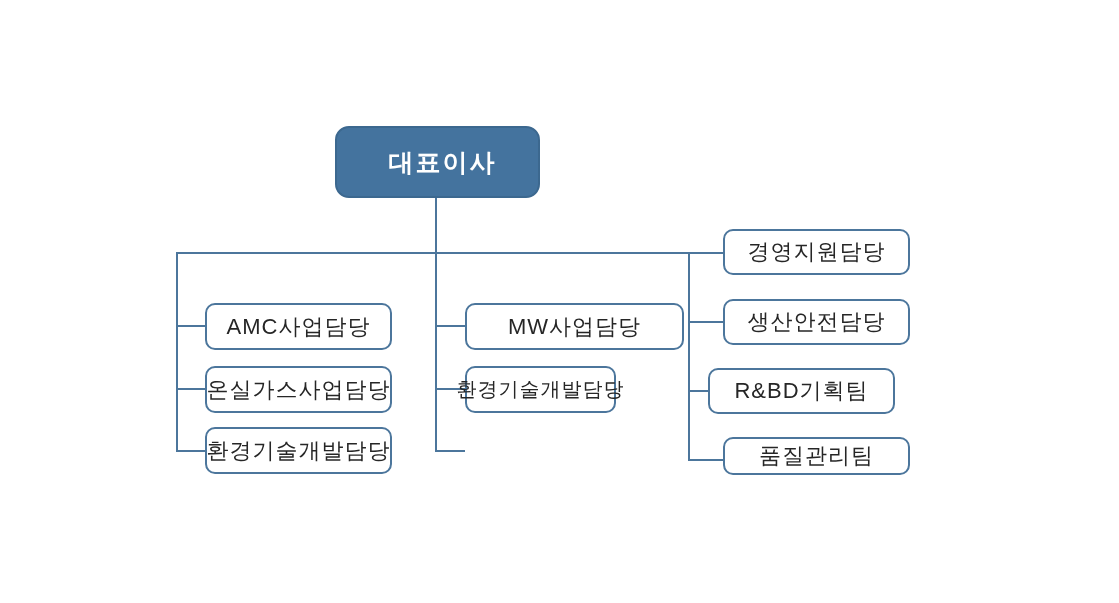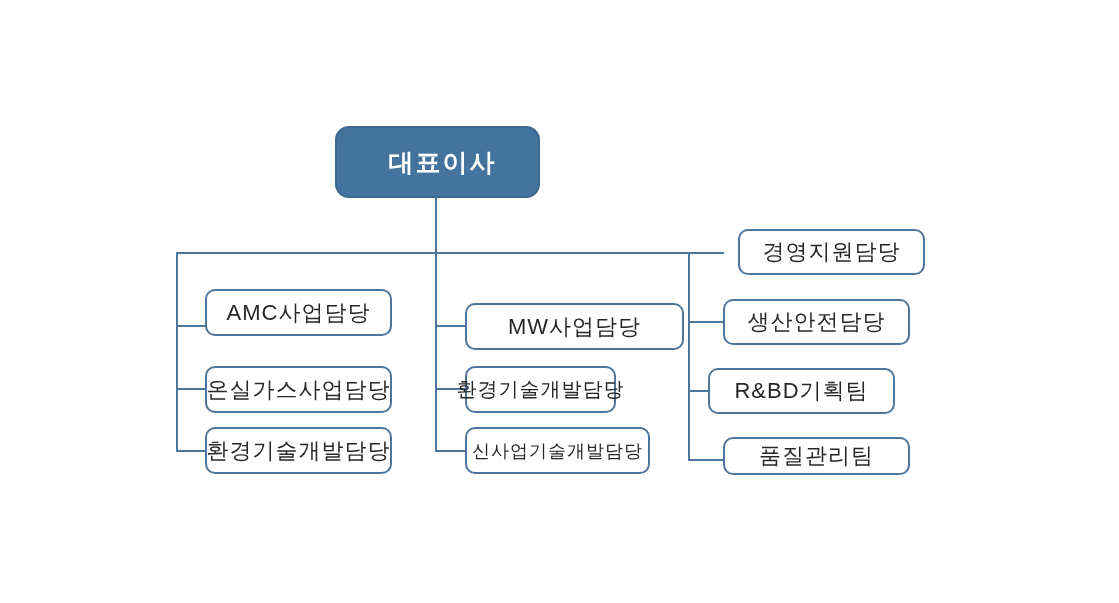--- a/index.html
+++ b/index.html
@@ -71,26 +71,25 @@
   <div class="line h" style="left:435px; top:325px; width:30px;"></div>
   <div class="line h" style="left:435px; top:388px; width:30px;"></div>
   <div class="line h" style="left:435px; top:450px; width:30px;"></div>
 
   <div class="line h" style="left:688px; top:321px; width:35px;"></div>
   <div class="line h" style="left:688px; top:390px; width:35px;"></div>
   <div class="line h" style="left:688px; top:459px; width:35px;"></div>
 
   <div class="node root" style="left:335px; top:126px; width:205px; height:72px;">대표이사</div>
 
-  <div class="node" style="left:205px; top:289px; width:187px; height:47px;">AMC사업담당</div>
+  <div class="node" style="left:205px; top:303px; width:187px; height:47px;">AMC사업담당</div>
   <div class="node" style="left:205px; top:366px; width:187px; height:47px;">온실가스사업담당</div>
   <div class="node" style="left:205px; top:427px; width:187px; height:47px;">환경기술개발담당</div>
 
   <div class="node" style="left:465px; top:303px; width:219px; height:47px;">MW사업담당</div>
   <div class="node fs-mid" style="left:465px; top:366px; width:151px; height:47px;">환경기술개발담당</div>
-  <div class="node fs-small" style="left:465px; top:427px; width:185px; height:47px;">신사업기술개발담당</div>
 
-  <div class="node" style="left:723px; top:229px; width:187px; height:46px;margin-left:15px;">경영지원담당</div>
+  <div class="node" style="left:723px; top:229px; width:187px; height:46px;">경영지원담당</div>
   <div class="node" style="left:723px; top:299px; width:187px; height:46px;">생산안전담당</div>
   <div class="node" style="left:708px; top:368px; width:187px; height:46px;">R&amp;BD기획팀</div>
   <div class="node" style="left:723px; top:437px; width:187px; height:38px;">품질관리팀</div>
 
 </div>
 
 </body></html>

